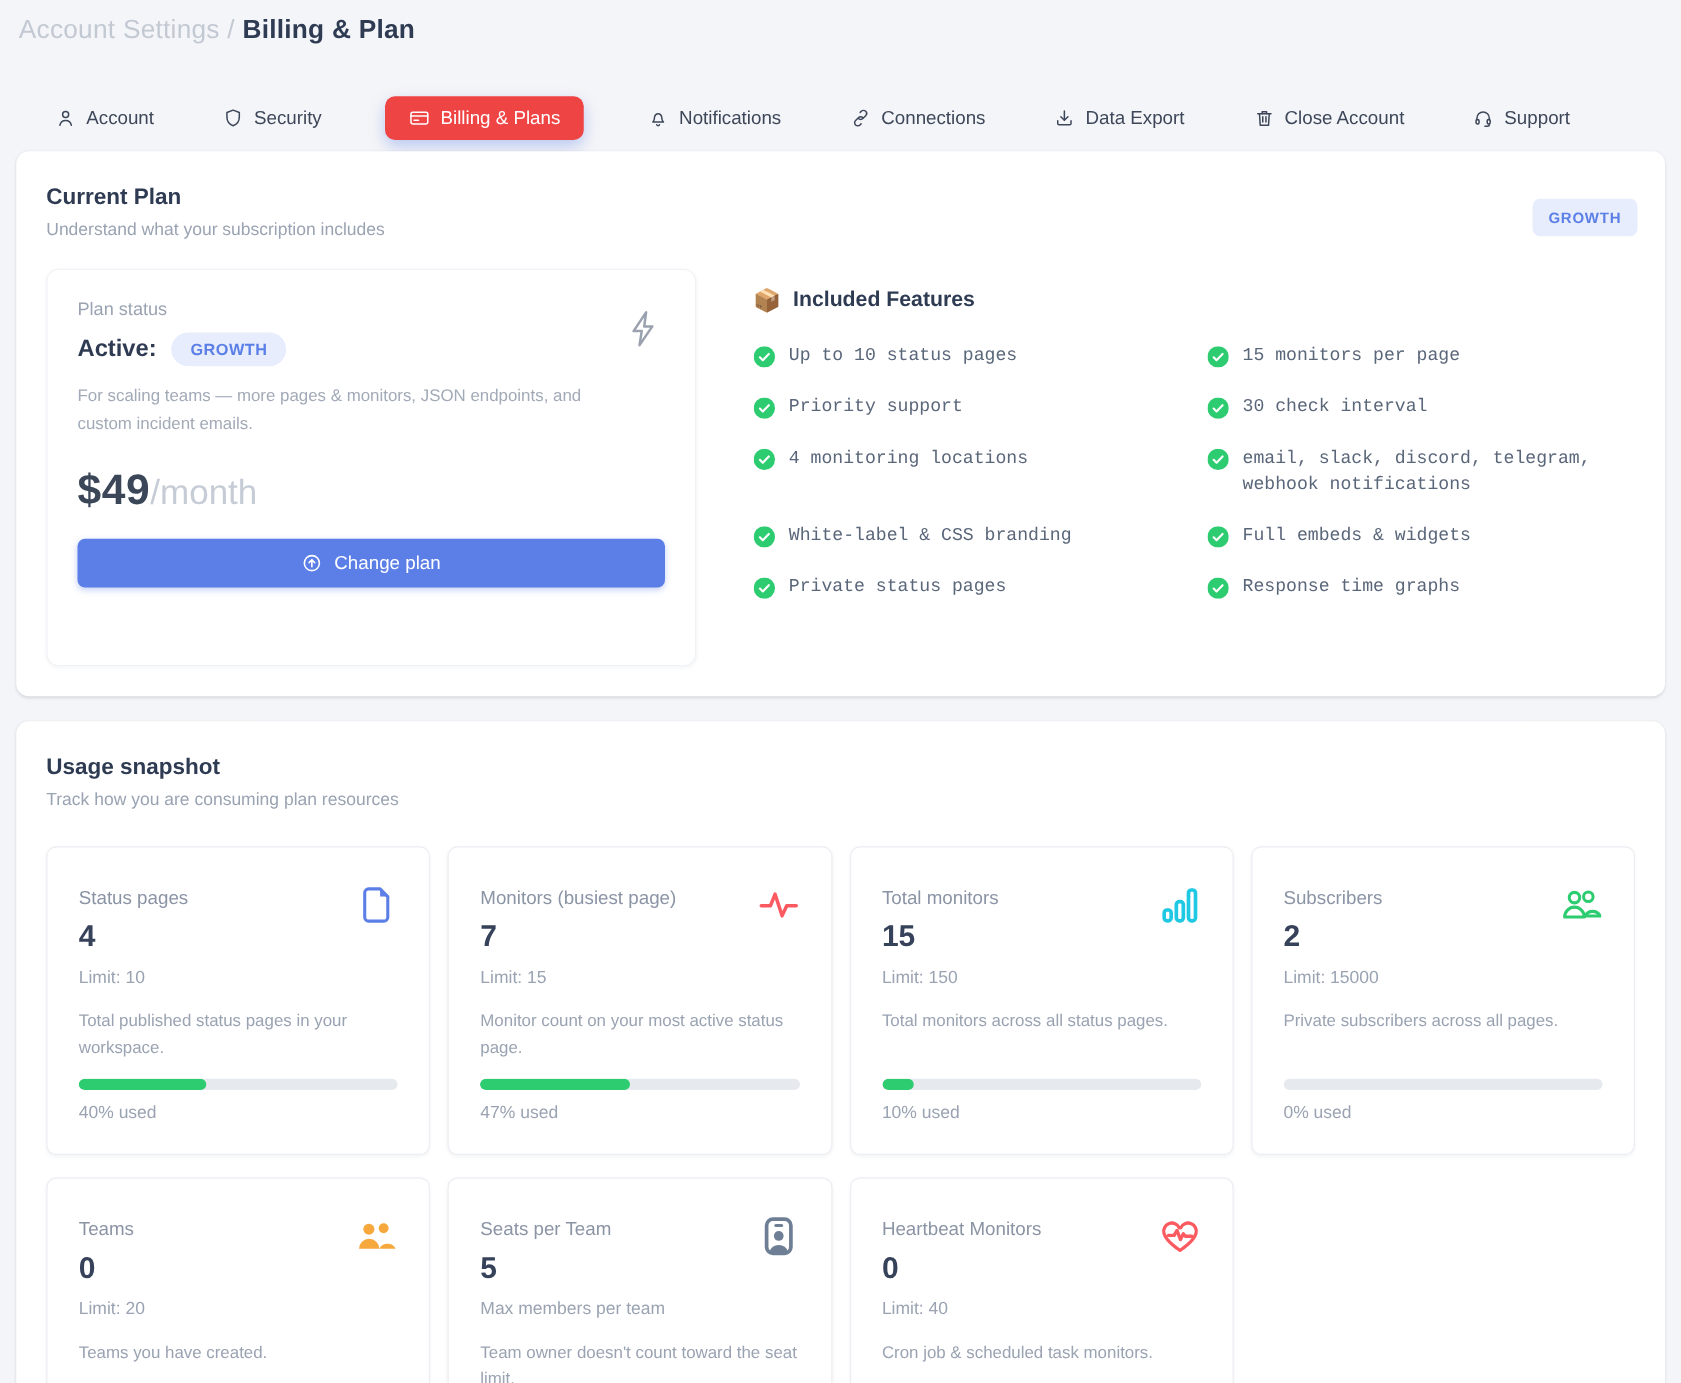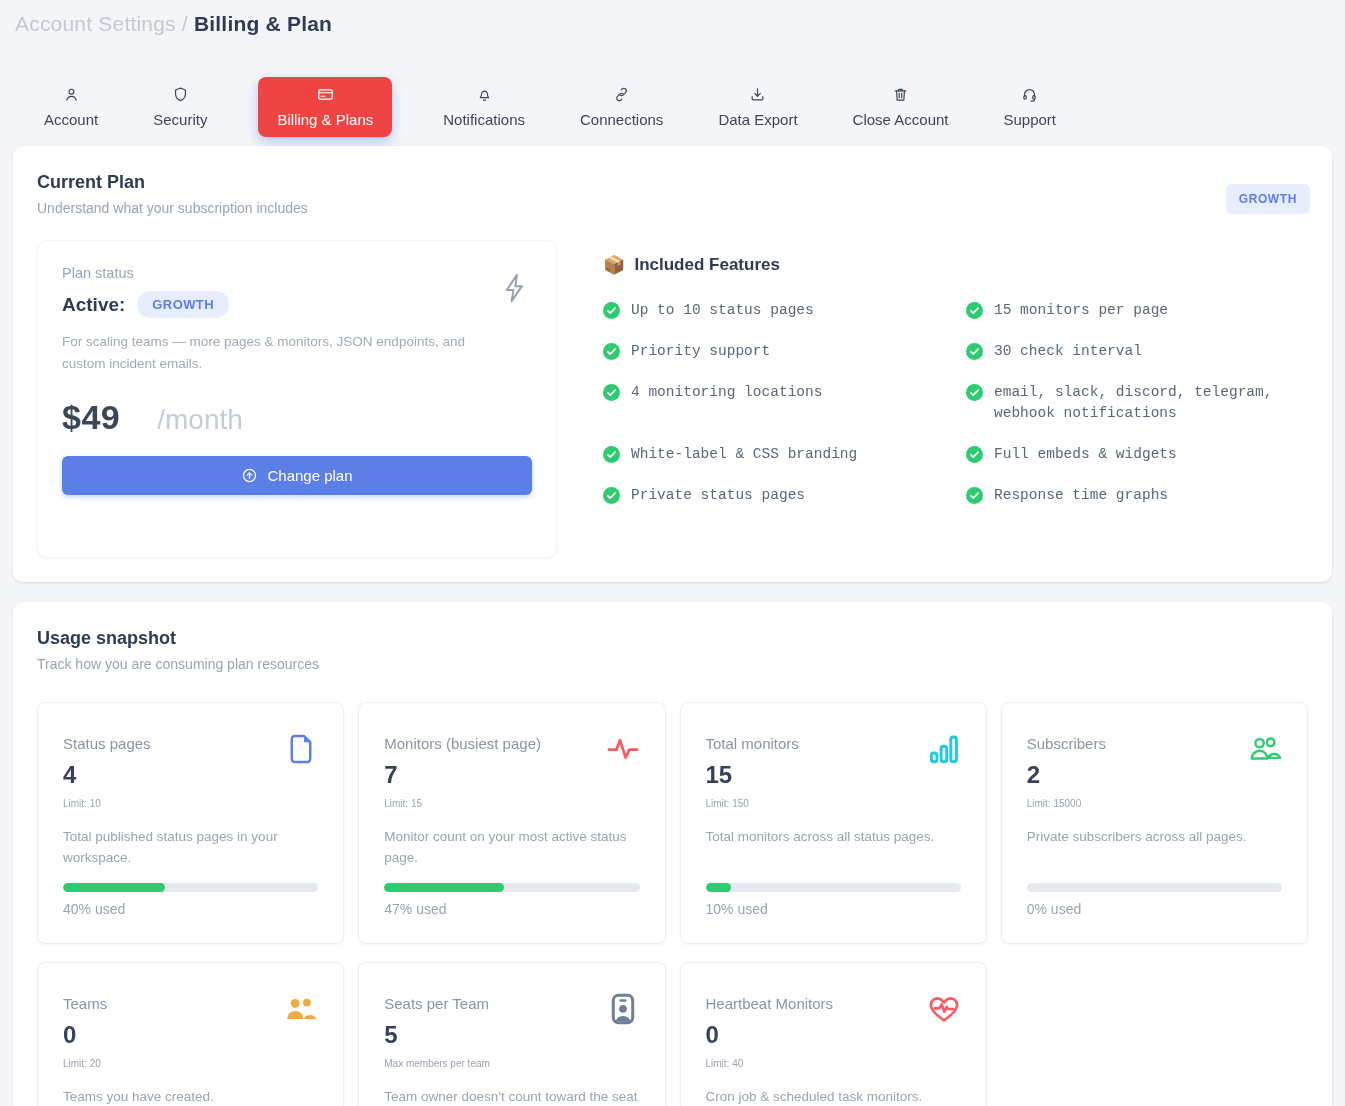--- a/index.html
+++ b/index.html
@@ -16,21 +16,21 @@
   .breadcrumb { font-size: 21px; font-weight: 600; padding-left: 2px; letter-spacing: .2px; }
   .crumb-parent, .crumb-sep { color: #c3c9d3; font-weight: 500; }
   .crumb-current { color: #2e3b52; }
 
   
   .tabs { display: flex; align-items: center; gap: 47px; margin-top: 41px; padding-left: 27px; }
   .tab {
     display: flex; align-items: center; gap: 8px;
     background: transparent; border: none; cursor: pointer;
     font-family: inherit; font-size: 15px; color: #3d4759; font-weight: 500;
-    padding: 9px 4px; border-radius: 8px; white-space: nowrap; flex-direction: column;
+    padding: 9px 4px; border-radius: 8px; white-space: nowrap;
   }
   .tab svg { width: 17px; height: 17px; stroke: currentColor; fill: none; stroke-width: 1.7; stroke-linecap: round; stroke-linejoin: round; }
   .tab.active {
     background: #ef4444; color: #ffffff; padding: 9px 19px;
     box-shadow: 0 5px 12px rgba(91,127,230,.38);
   }
 
   
   .panel {
     background: #ffffff; border-radius: 10px; margin-top: 9px;
@@ -57,21 +57,21 @@
   .status-label { font-size: 14.5px; color: #9aa3b2; }
   .status-line { display: flex; align-items: center; gap: 12px; margin-top: 10px; }
   .status-active { font-size: 19px; font-weight: 600; color: #2e3b52; }
   .status-pill {
     background: #e7edfc; color: #5b7fe6; font-size: 13px; font-weight: 600;
     padding: 6px 15px; border-radius: 999px; letter-spacing: .4px;
   }
   .zap { position: absolute; top: 30px; right: 26px; color: #9aa2b0; }
   .zap svg { width: 30px; height: 34px; stroke: currentColor; fill: none; stroke-width: 1.6; stroke-linejoin: round; }
   .status-desc { font-size: 13.5px; color: #a2aab7; line-height: 1.6; margin-top: 13px; max-width: 420px; }
-  .price-line { margin-top: 24px; display: flex; align-items: baseline; gap: 37px; }
+  .price-line { margin-top: 24px; display: flex; align-items: baseline; }
   .price { font-size: 34px; font-weight: 700; color: #3b4759; letter-spacing: .5px; }
   .period { font-size: 28px; color: #c6ccd6; font-weight: 400; }
   .change-btn {
     margin-top: 19px; width: 100%; height: 39px; border: none; cursor: pointer;
     background: #5b7fe6; color: #fff; font-family: inherit; font-size: 15px; font-weight: 500;
     border-radius: 6px; display: flex; align-items: center; justify-content: center; gap: 9px;
     box-shadow: 0 2px 5px rgba(91,127,230,.35);
     text-align: center;
   }
   .change-btn svg { width: 17px; height: 17px; stroke: #fff; fill: none; stroke-width: 1.8; stroke-linecap: round; stroke-linejoin: round; }
@@ -91,21 +91,21 @@
   
   .usage-grid { margin-top: 30px; display: grid; grid-template-columns: repeat(4, 1fr); gap: 18px 14px; }
   .ucard {
     border: 1px solid #eceef3; border-radius: 8px;
     box-shadow: 0 1px 3px rgba(20,30,55,.05);
     padding: 32px 25px 26px 25px; min-height: 196px;
     display: flex; flex-direction: column; position: relative; background: #fff;
   }
   .ucard-label { font-size: 15px; color: #8b94a5; }
   .ucard-value { font-size: 24px; font-weight: 600; color: #36415a; margin-top: 9px; }
-  .ucard-limit { font-size: 10px; color: #9aa3b2; margin-top: 9px; }
+  .ucard-limit { font-size: 14px; color: #9aa3b2; margin-top: 9px; }
   .ucard-icon { position: absolute; top: 30px; right: 26px; }
   .ucard-icon svg { width: 32px; height: 32px; }
   .ucard-desc { font-size: 13.5px; color: #9aa3b2; line-height: 1.55; margin-top: 18px; flex: 1; }
   .progress { height: 9px; background: #e6e9ee; border-radius: 999px; overflow: hidden; margin-top: 14px; }
   .progress-fill { height: 100%; background: #2ecc71; border-radius: 999px; width: 0; }
   .ucard-used { font-size: 14px; color: #9aa3b2; margin-top: 9px; }
 
   .ic-blue   { color: #5b7fe6; }
   .ic-red    { color: #fa5a60; }
   .ic-cyan   { color: #1fc8e3; }

